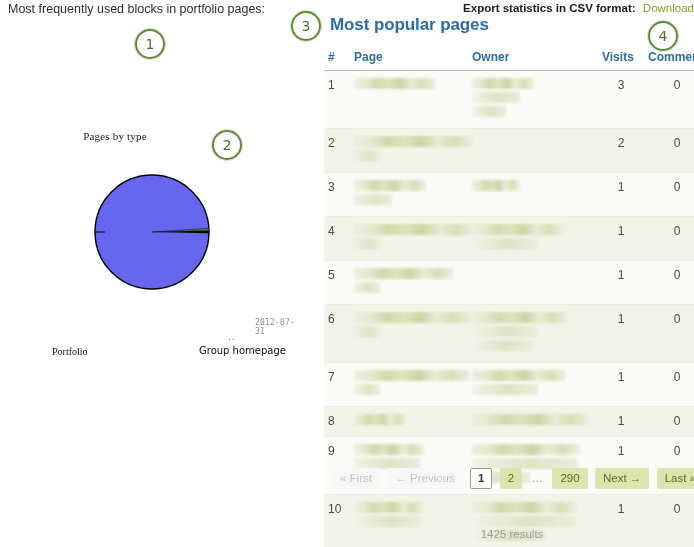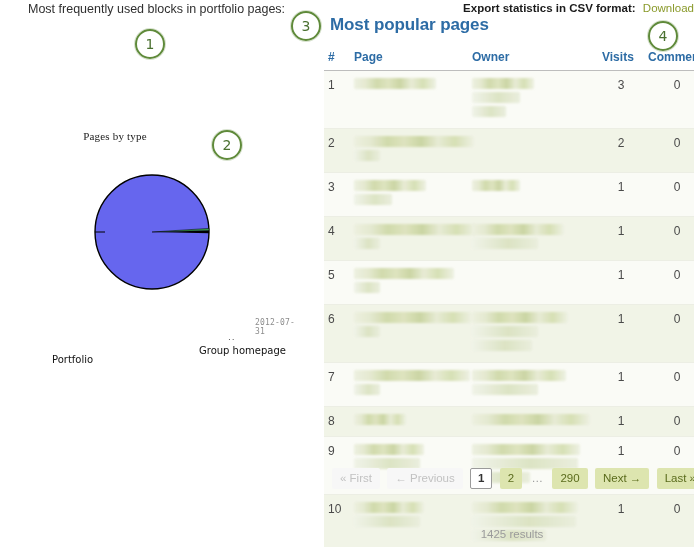--- a/index.html
+++ b/index.html
@@ -46,21 +46,20 @@
     top: 0;
     width: 300px;
     height: 547px;
   }
   #blocks-intro {
     position: absolute;
     left: 8px;
     top: 2px;
     font-size: 12.5px;
     color: #2f2f2f;
-    margin-left: 20px;
   }
   #blocks-list {
     position: absolute;
     left: 8px;
     top: 26px;
     margin: 0;
     padding-left: 22px;
     list-style: disc;
   }
   #blocks-list li {
@@ -95,21 +94,21 @@
     left: 0;
     top: 0;
   }
   .pie-label {
     position: absolute;
     font-family: "DejaVu Sans", sans-serif;
     font-size: 10px;
     color: #111111;
     white-space: nowrap;
   }
-  #pie-label-portfolio { left: 52px; top: 234px; }
+  #pie-label-portfolio { left: 52px; top: 226px; font-family: Liberation Serif, serif; }
   #pie-label-group {
     left: 198px;
     top: 225px;
     background: #ffffff;
     padding: 0 1px;
   }
   #pie-label-tiny {
     left: 228px;
     top: 212px;
     color: #555555;

